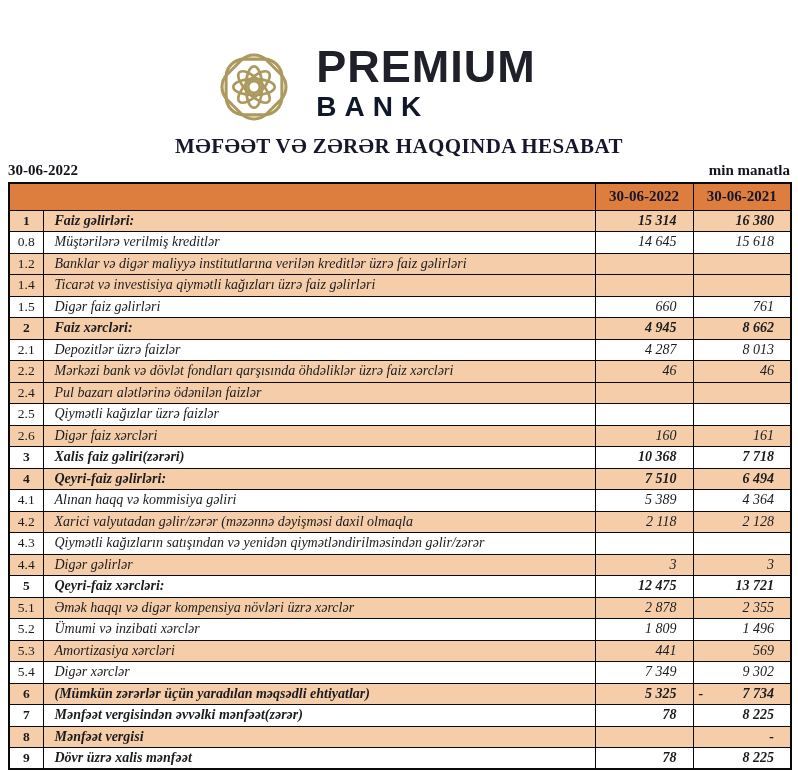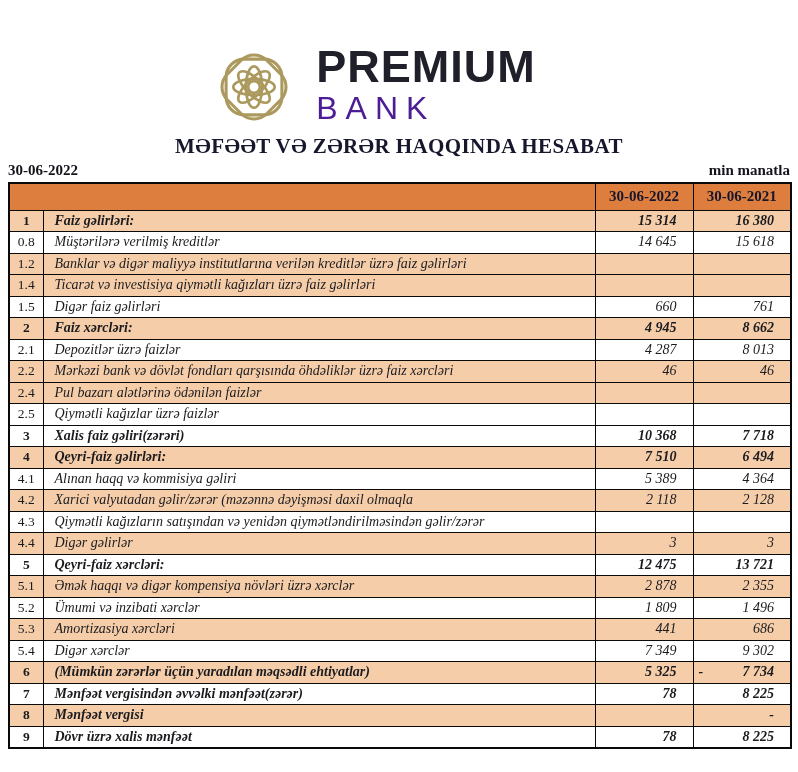--- a/index.html
+++ b/index.html
@@ -24,22 +24,22 @@
     display:flex;align-items:flex-start;justify-content:center;
     gap:10px;height:92px;padding-top:2px;margin-right:60px;
   }
   .emblem{width:104px;height:90px;flex:0 0 auto;}
   .brand-text{display:flex;flex-direction:column;padding-top:4px;}
   .brand-top{
     font-family:"Liberation Sans", sans-serif;font-weight:800;
     font-size:45px;line-height:0.95;letter-spacing:1px;color:#20202b;
   }
   .brand-bottom{
-    font-family:"Liberation Sans", sans-serif;font-weight:400;
-    font-size:32px;line-height:1.05;letter-spacing:8px;color:#4c1d95;margin-top:3px;
+    font-family:"Liberation Sans", sans-serif;font-weight:700;
+    font-size:28px;line-height:1.05;letter-spacing:8px;color:#0f172a;margin-top:3px;
   }
 
   
   .report-title{
     margin:2px 0 2px;text-align:center;
     font-size:21px;font-weight:bold;letter-spacing:0.4px;color:var(--ink-navy);
   }
   .meta-row{
     display:flex;justify-content:space-between;align-items:flex-end;
     font-size:15px;font-weight:bold;color:#14141d;padding:1px 0 3px;
@@ -171,20 +171,26 @@
           <td class="label">Pul bazarı alətlərinə ödənilən faizlər</td>
           <td class="val"></td>
           <td class="val"></td>
         </tr>
         <tr class="">
           <td class="num">2.5</td>
           <td class="label">Qiymətli kağızlar üzrə faizlər</td>
           <td class="val"></td>
           <td class="val"></td>
         </tr>
+        <tr class="stripe">
+          <td class="num">2.6</td>
+          <td class="label">Digər faiz xərcləri</td>
+          <td class="val">160</td>
+          <td class="val">161</td>
+        </tr>
         <tr class=" section">
           <td class="num">3</td>
           <td class="label">Xalis faiz gəliri(zərəri)</td>
           <td class="val">10 368</td>
           <td class="val">7 718</td>
         </tr>
         <tr class="stripe section">
           <td class="num">4</td>
           <td class="label">Qeyri-faiz gəlirləri:</td>
           <td class="val">7 510</td>
@@ -229,21 +235,21 @@
         <tr class="">
           <td class="num">5.2</td>
           <td class="label">Ümumi və inzibati xərclər</td>
           <td class="val">1 809</td>
           <td class="val">1 496</td>
         </tr>
         <tr class="stripe">
           <td class="num">5.3</td>
           <td class="label">Amortizasiya xərcləri</td>
           <td class="val">441</td>
-          <td class="val">686</td>
+          <td class="val">569</td>
         </tr>
         <tr class="">
           <td class="num">5.4</td>
           <td class="label">Digər xərclər</td>
           <td class="val">7 349</td>
           <td class="val">9 302</td>
         </tr>
         <tr class="stripe section">
           <td class="num">6</td>
           <td class="label">(Mümkün zərərlər üçün yaradılan məqsədli ehtiyatlar)</td>

